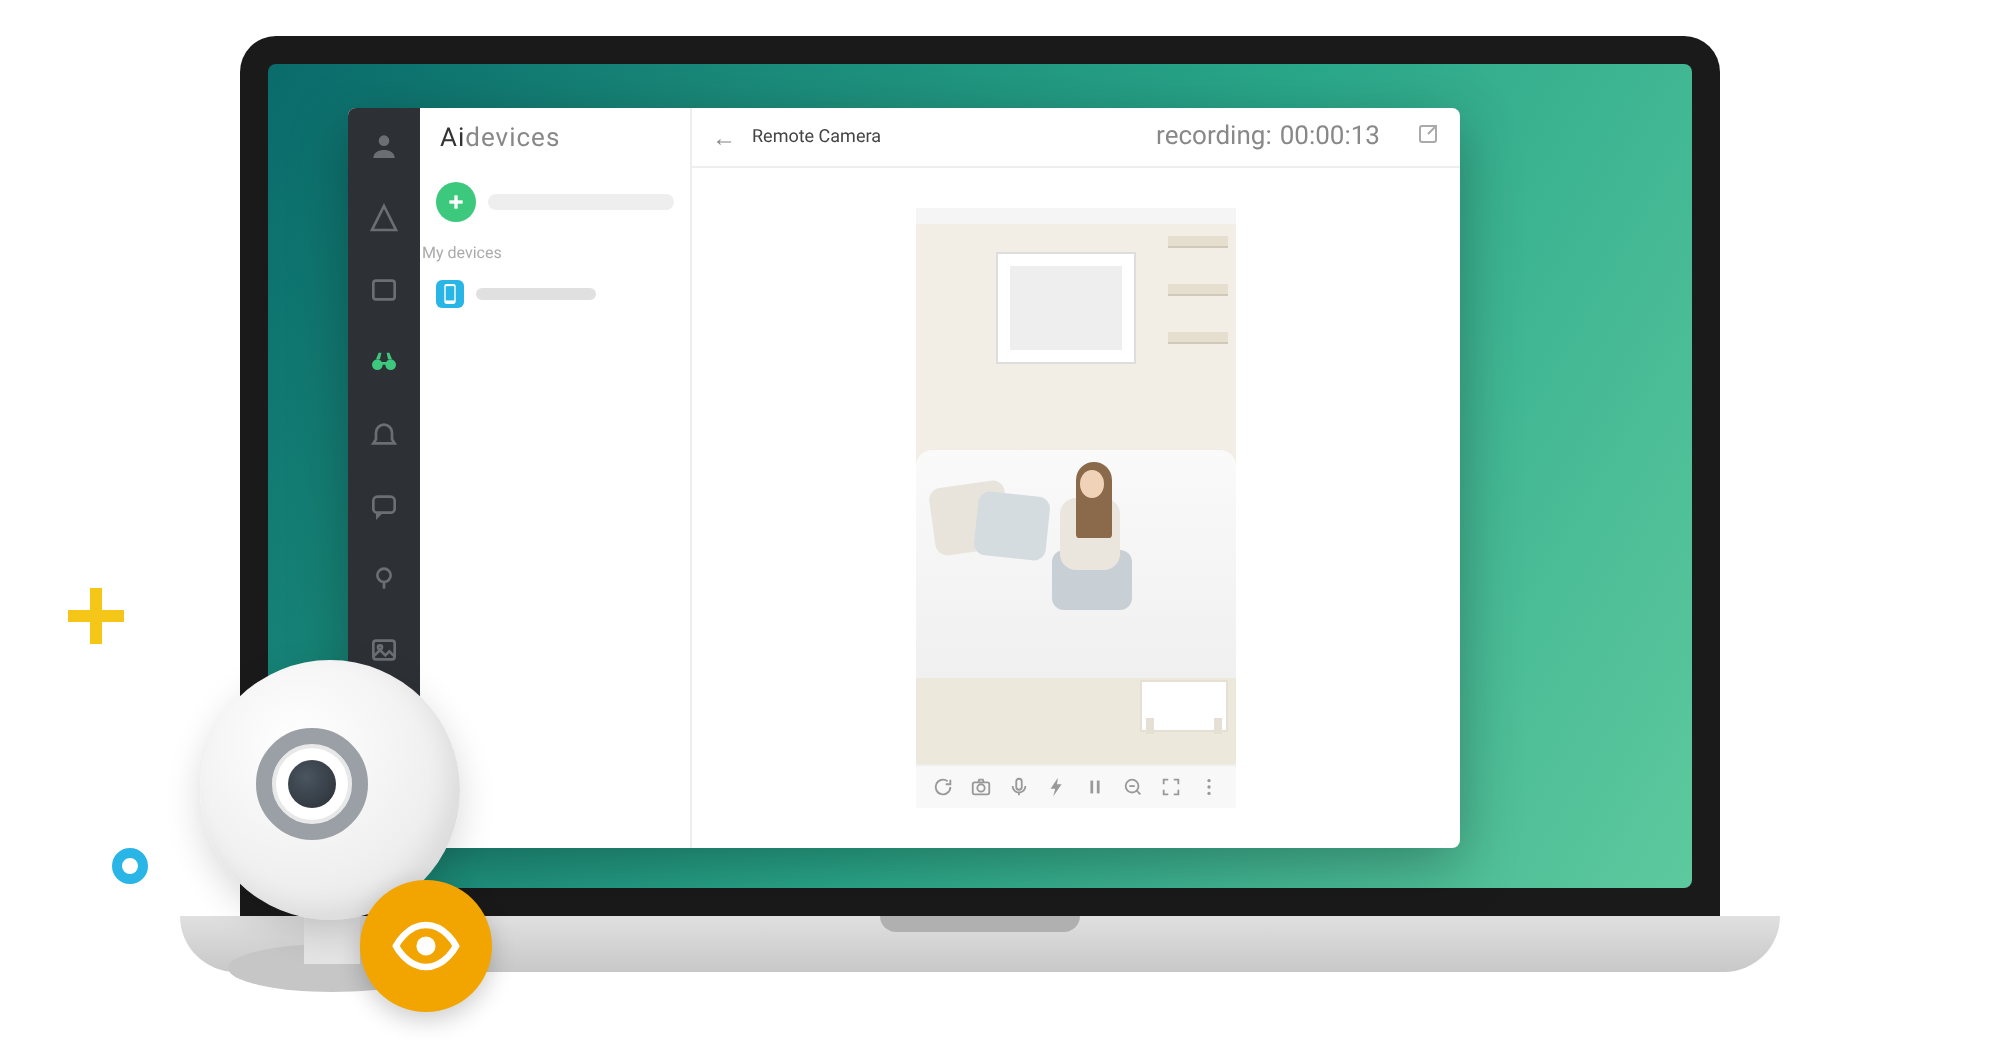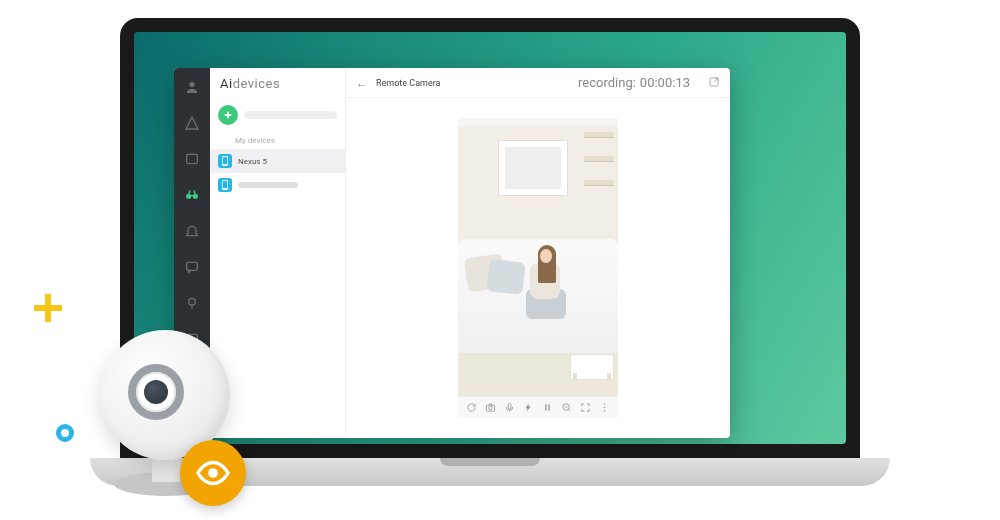--- a/index.html
+++ b/index.html
@@ -64,21 +64,21 @@
     border-radius: 0 0 28px 28px;
   }
   .laptop-base::before {
     content: ''; position: absolute; left: 50%; transform: translateX(-50%);
     top: 0; width: 100px; height: 8px; background: #b0b0b0;
     border-radius: 0 0 8px 8px;
   }
 
   
   .app-window {
-    position: absolute; left: 40px; top: 36px; width: 556px; height: 370px;
+    position: absolute; left: 40px; top: 22px; width: 556px; height: 370px;
     background: #fff; border-radius: 4px; box-shadow: 0 8px 30px rgba(0,0,0,.3);
     display: flex; overflow: hidden; justify-content: flex-end;
   }
 
   
   .nav-sidebar {
     width: 36px; background: #2d3135;
     display: flex; flex-direction: column; align-items: center;
     padding-top: 10px; gap: 18px;
   }
@@ -100,21 +100,21 @@
   }
   .app-title .r { color: #888; }
   .user-row {
     height: 34px; display: flex; align-items: center; padding: 0 8px; gap: 6px;
   }
   .user-avatar {
     width: 20px; height: 20px; border-radius: 50%; background: #3cc97e;
     display: flex; align-items: center; justify-content: center; color: #fff; font-size: 10px;
   }
   .user-name-bar { flex: 1; height: 8px; background: #eee; border-radius: 4px; }
-  .section-label { font-size: 8px; color: #aaa; padding: 4px 25px; }
+  .section-label { font-size: 8px; color: #aaa; padding: 4px 1px; }
   .device-item {
     height: 24px; display: flex; align-items: center; padding: 0 8px; gap: 6px;
     font-size: 8px; color: #555; cursor: pointer;
   }
   .device-item.selected { background: #eef0f2; }
   .device-icon {
     width: 14px; height: 14px; border-radius: 3px; background: #29b6e6;
     display: flex; align-items: center; justify-content: center;
   }
   .device-icon svg { width: 8px; height: 10px; }
@@ -305,29 +305,20 @@
           <div class="user-row">
             <div class="user-avatar">
               <svg viewBox="0 0 24 24" fill="#fff" width="10" height="10">
                   <rect x="10" y="4" width="4" height="16"></rect>
                   <rect x="4" y="10" width="16" height="4"></rect>
                 </svg>
             </div>
             <div class="user-name-bar"></div>
           </div>
           <div class="section-label">My devices</div>
-          <div class="device-item selected">
-            <div class="device-icon">
-              <svg viewBox="0 0 10 14" fill="#fff">
-                  <rect x="1" y="0" width="8" height="14" rx="1.5"></rect>
-                  <rect x="2" y="1.5" width="6" height="10" fill="#29b6e6"></rect>
-                </svg>
-            </div>
-            <span>Nexus 5</span>
-          </div>
           <div class="device-item">
             <div class="device-icon">
               <svg viewBox="0 0 10 14" fill="#fff">
                   <rect x="1" y="0" width="8" height="14" rx="1.5"></rect>
                   <rect x="2" y="1.5" width="6" height="10" fill="#29b6e6"></rect>
                 </svg>
             </div>
             <div class="device-name-bar"></div>
           </div>
         </div>

